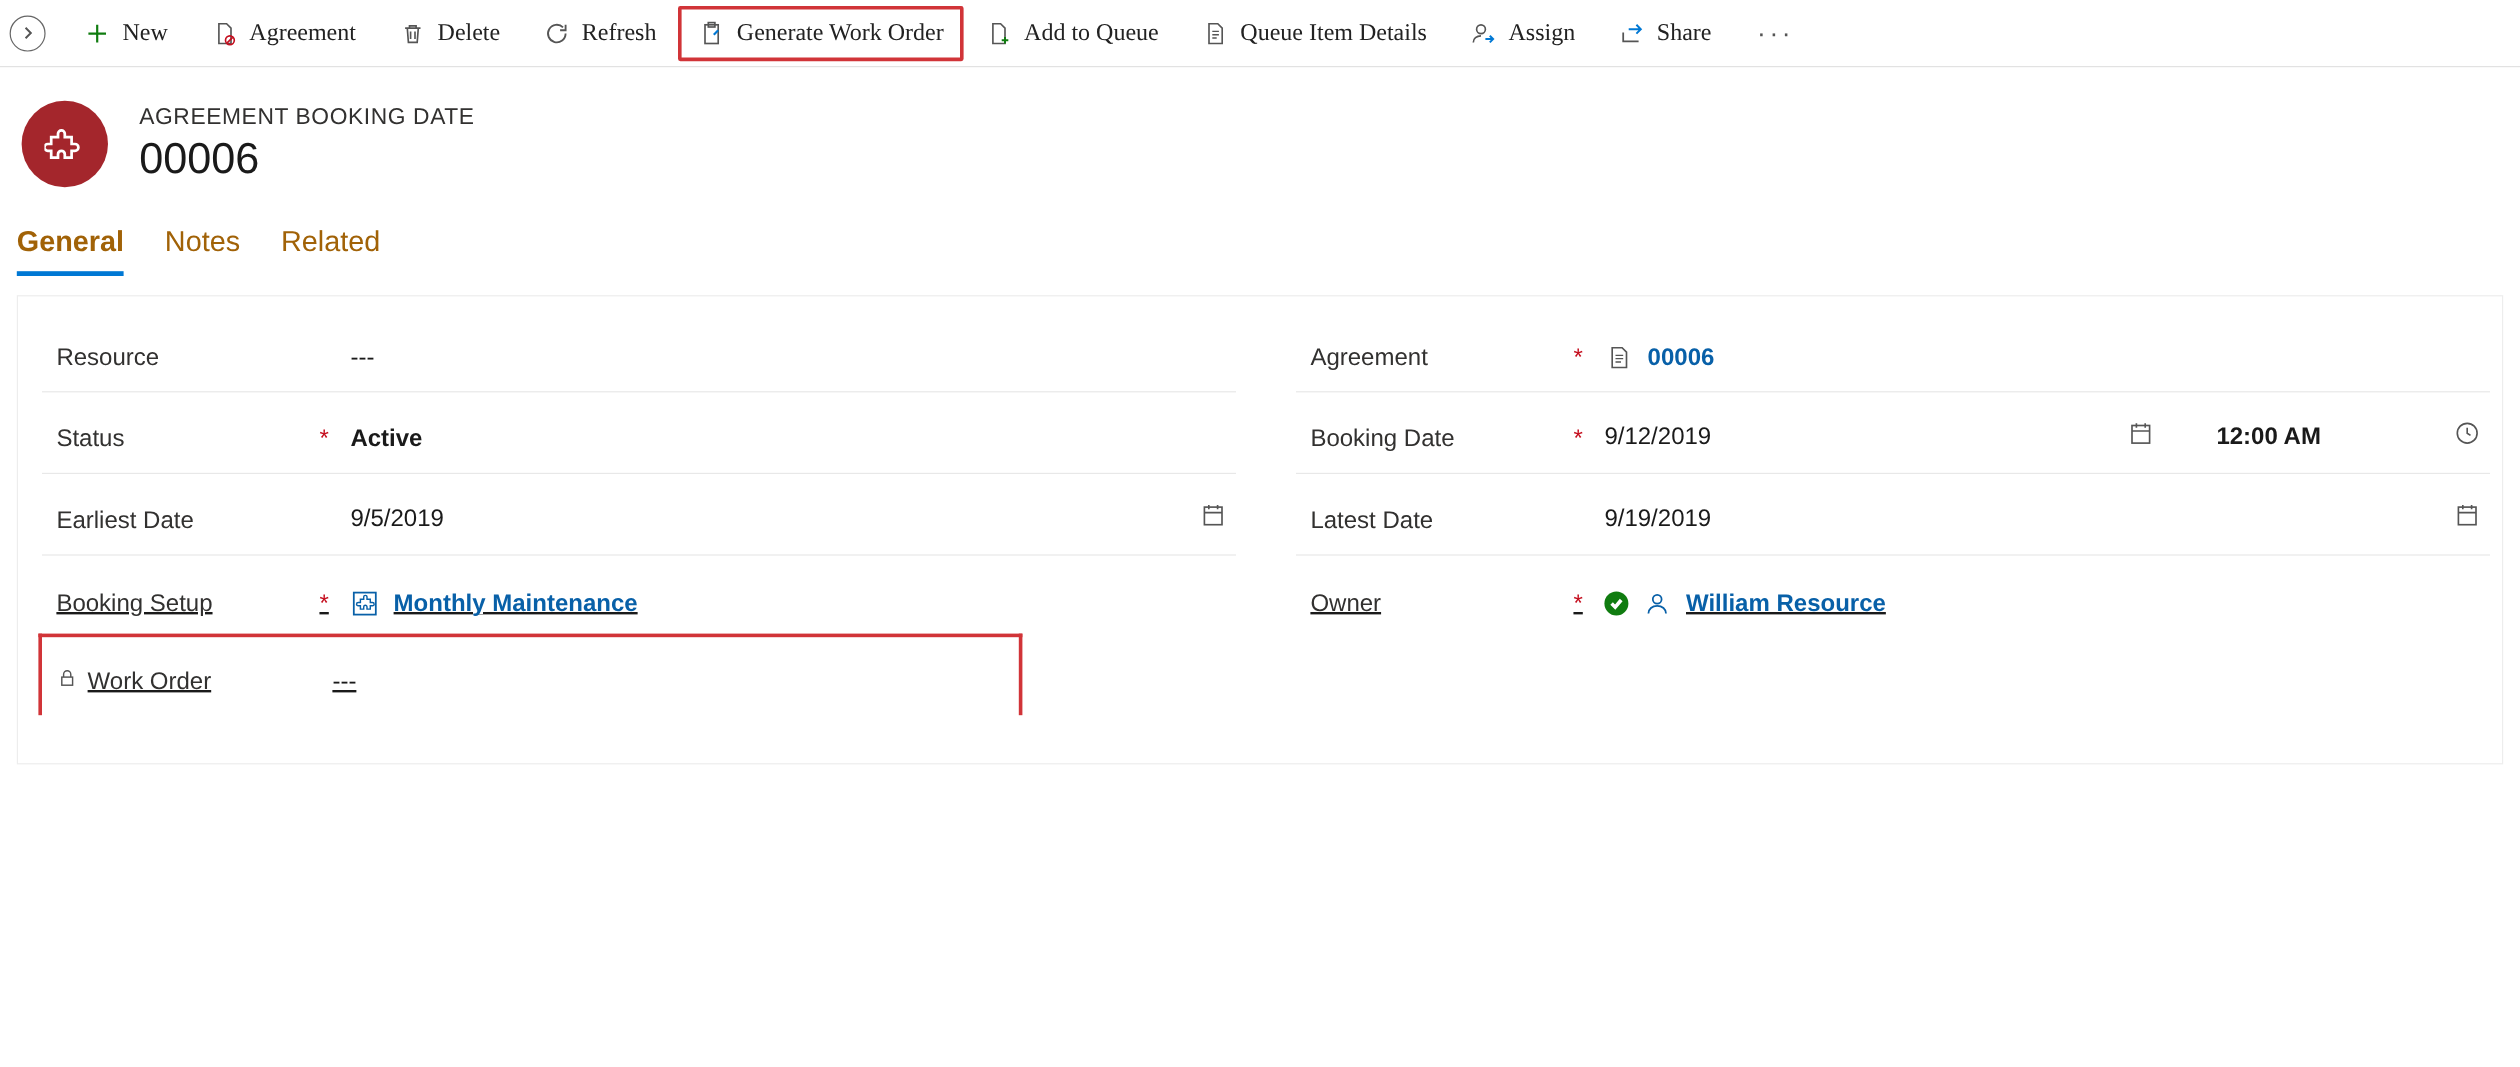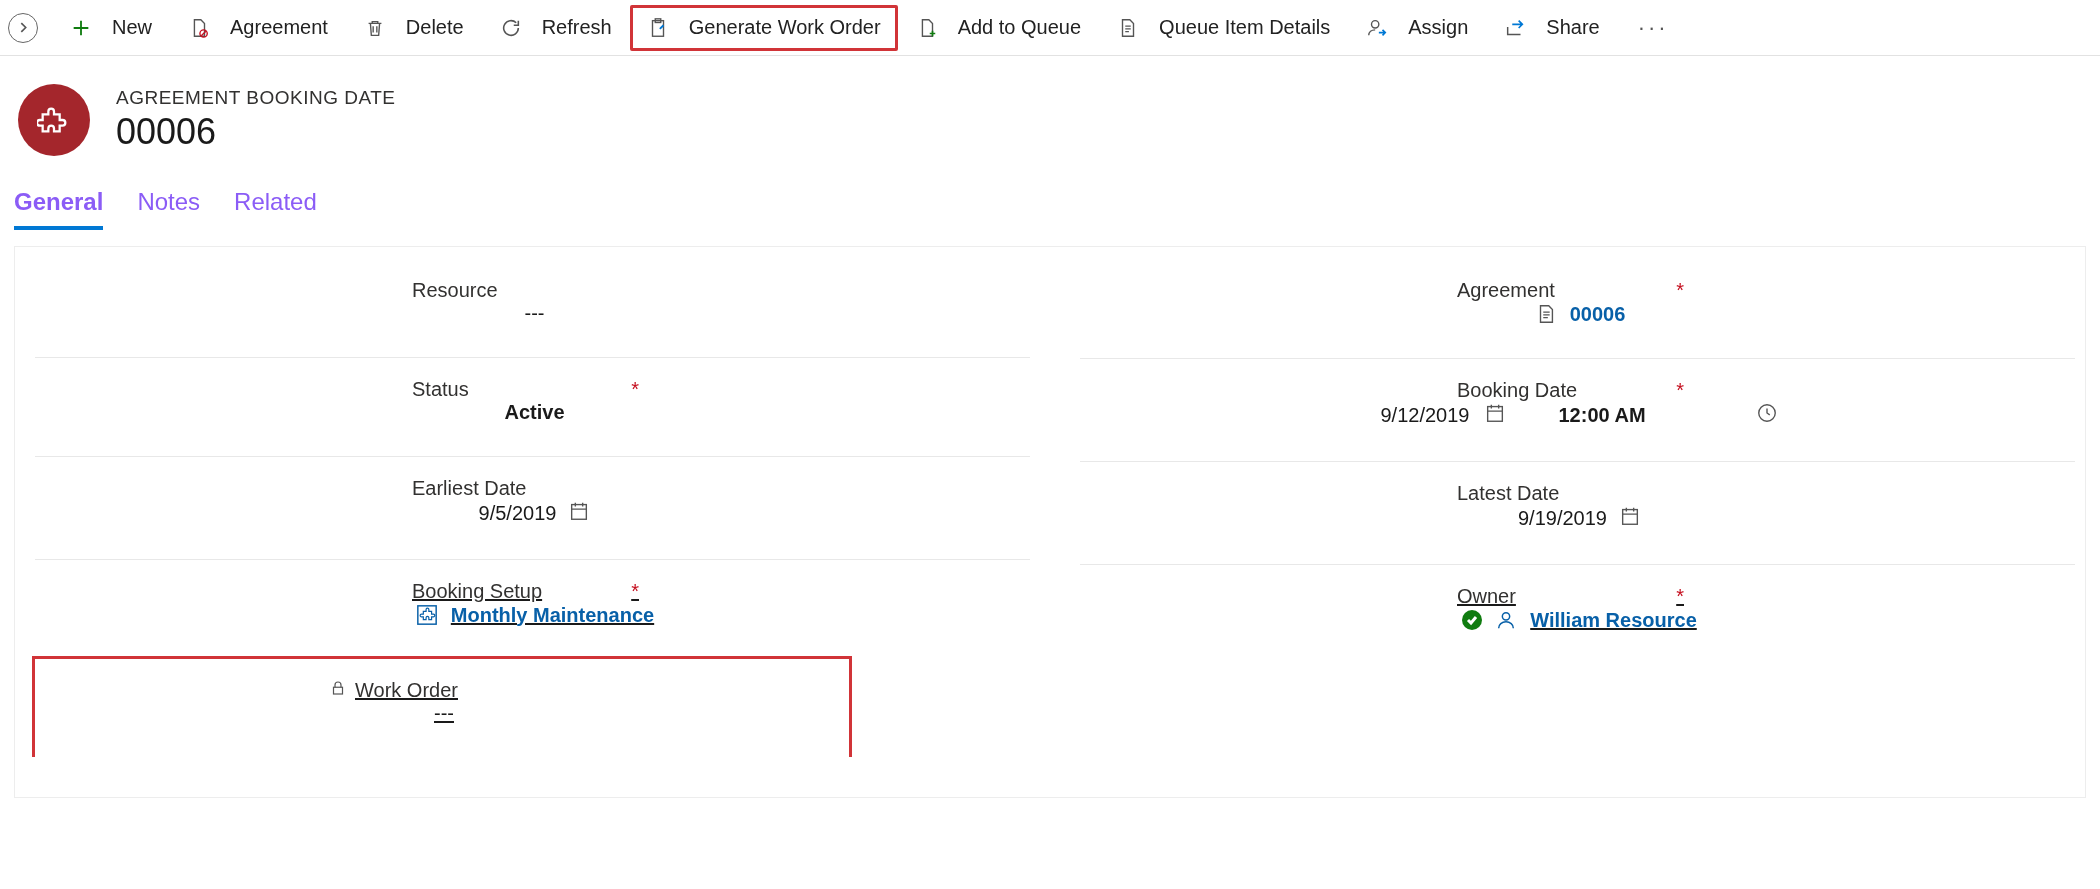--- a/index.html
+++ b/index.html
@@ -3,42 +3,42 @@
 <meta charset="utf-8">
 <style>
   * { box-sizing: border-box; }
   html, body { margin:0; padding:0; font-family:"Segoe UI",Arial,sans-serif; font-size:20px; color:#1a1a1a; background:#fff; }
   .page { width:2100px; height:889px; position:relative; }
 
   
   .cmdbar { display:flex; align-items:center; gap:0; height:56px; border-bottom:1px solid #e2e2e2; padding:0 10px 0 6px; }
   .cmdbar .back-circle { width:30px; height:30px; border:1.5px solid #666; border-radius:50%; display:flex; align-items:center; justify-content:center; margin:0 14px 0 2px; cursor:pointer;}
   .cmdbar .back-circle svg { width:11px; height:11px; stroke:#555; }
-  .cmdbtn { display:flex; align-items:center; gap:20px; padding:0 18px; height:40px; font-size:20px; color:#222; cursor:pointer; border-radius:2px; }
+  .cmdbtn { display:flex; align-items:center; gap:10px; padding:0 18px; height:40px; font-size:20px; color:#222; cursor:pointer; border-radius:2px;font-family:Liberation Serif, serif; }
   .cmdbtn svg { width:22px; height:22px; }
   .highlight { border:3px solid #d13438; padding:0 14px; height:46px; }
   .overflow { margin-left:8px; letter-spacing:3px; font-size:22px; color:#555; padding:0 12px; cursor:pointer; }
 
   
   .header { display:flex; align-items:center; gap:26px; padding:28px 20px 18px 18px;}
   .entity-badge { width:72px; height:72px; border-radius:50%; background:#A4262C; display:flex; align-items:center; justify-content:center;}
   .entity-badge svg { width:34px; height:34px; stroke:#fff; fill:none;}
   .header-text .caption { font-size:19px; color:#323130; letter-spacing:0.5px;}
   .header-text .title { font-size:36px; font-weight:400; color:#1a1a1a; margin-top:2px;}
 
   
   .tabs { display:flex; gap:34px; padding:14px 14px 0 14px; }
-  .tab { font-size:24px; color:#8b5cf6; padding-bottom:10px; cursor:pointer; }
+  .tab { font-size:24px; color:#a16207; padding-bottom:10px; cursor:pointer; }
   .tab.active { font-weight:600; border-bottom:4px solid #0078d4; }
 
   
   .form { margin:16px 14px 0 14px; border:1px solid #ededed; padding:12px 10px 40px 20px;}
   .form-cols { display:flex; gap:50px; }
   .col { flex:1; }
-  .field { display:flex; align-items:center; padding:20px 8px 32px 12px; border-bottom:1px solid #e8e8e8; min-height:68px;flex-direction:column;}
+  .field { display:flex; align-items:flex-end; padding:20px 8px 16px 12px; border-bottom:1px solid #e8e8e8; min-height:68px;}
   .field .label { width:245px; font-size:20px; color:#323130; display:flex; align-items:center; gap:8px;}
   .field .req { color:#c50f1f; margin-left:auto; margin-right:18px; font-size:20px;}
   .field .value { flex:1; font-size:20px; display:flex; align-items:center; gap:12px;}
   .field .value.bold { font-weight:600; }
   .field .link { color:#0860a8; font-weight:600; }
   .field .date-icon, .field .clock-icon { margin-left:auto; color:#555; }
   .field .lock svg { width:18px; height:18px; stroke:#555; fill:none;}
   .pill-icon { display:inline-flex; width:24px; height:24px; align-items:center; justify-content:center; }
   .pill-icon svg { width:22px; height:22px; }
 

